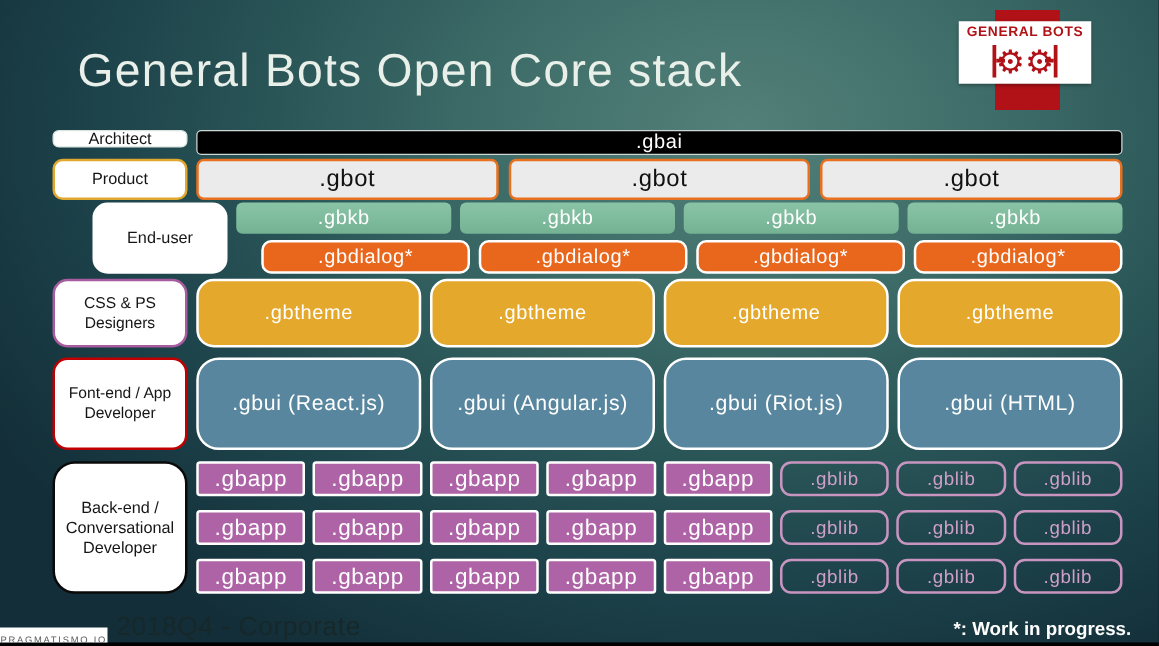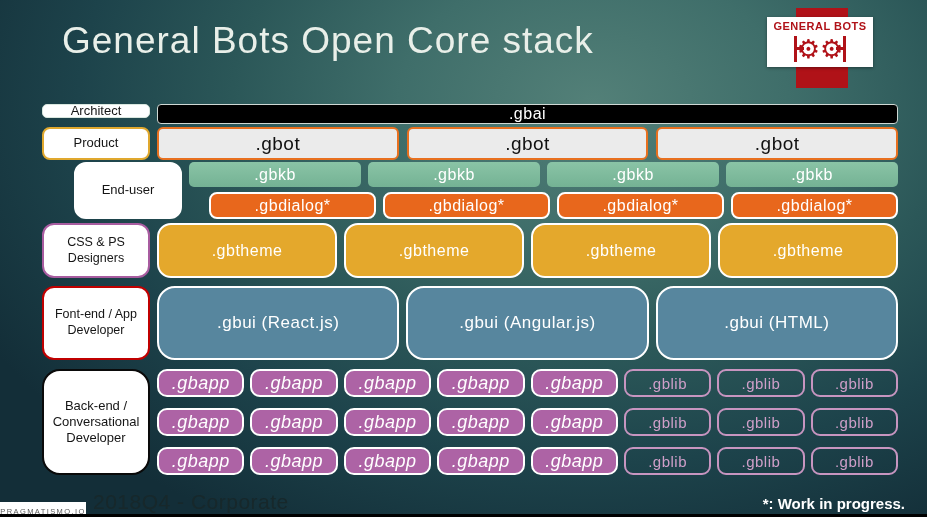--- a/index.html
+++ b/index.html
@@ -10,21 +10,21 @@
     overflow:hidden;
     font-family:"Liberation Sans", sans-serif;
     background:
       radial-gradient(ellipse 75% 95% at 64% 20%,
         #538078 0%, #3f6e6a 28%, #2b5758 52%, #1d434b 74%, #132e38 100%);
     border-bottom:3px solid #000;
   }
 
   
   .title {
-    position:absolute; left:62px; top:20px;
+    position:absolute; left:62px; top:36px;
     font-size:37px; font-weight:400; letter-spacing:1px;
     color:#e9efe9;
   }
 
   
   .logo-stripe {
     position:absolute; left:796px; top:8px; width:52px; height:80px;
     background:#b01218;
   }
   .logo-card {
@@ -87,23 +87,22 @@
   }
   .gbtheme {
     background:#e4a82c; border:2px solid #fff; border-radius:14px;
     font-size:16px;
   }
   .gbui {
     background:#57869e; border:2px solid #fff; border-radius:18px;
     font-size:17px;
   }
   .gbapp {
-    background:#ad63a5; border:2px solid #fff; border-radius:10px;
+    background:#ad63a5; border:2px solid #fff; border-radius:3px;
     font-size:18px;
-    font-style:italic;
   }
   .gblib {
     background:transparent; border:2px solid #c795c0; border-radius:9px;
     color:#cf9fc9; font-size:15px;
   }
 
   
   .band-architect { height:14px; margin-bottom:9px; }
   .band-product   { height:33px; margin-bottom:2px; }
   .band-enduser   { height:57px; margin-bottom:4px; }
@@ -198,20 +197,21 @@
         </div>
       </div>
     </div>
 
     <div class="band band-frontend">
       <div class="label-col rlabel lab-frontend">Font-end / App Developer</div>
       <div class="content-col">
         <div class="hrow">
           <div class="box gbui">.gbui (React.js)</div>
           <div class="box gbui">.gbui (Angular.js)</div>
+          <div class="box gbui">.gbui (Riot.js)</div>
           <div class="box gbui">.gbui (HTML)</div>
         </div>
       </div>
     </div>
 
     <div class="band band-backend">
       <div class="label-col rlabel lab-backend">Back-end / Conversational Developer</div>
       <div class="content-col">
         <div class="hrow">
           <div class="box gbapp">.gbapp</div>

